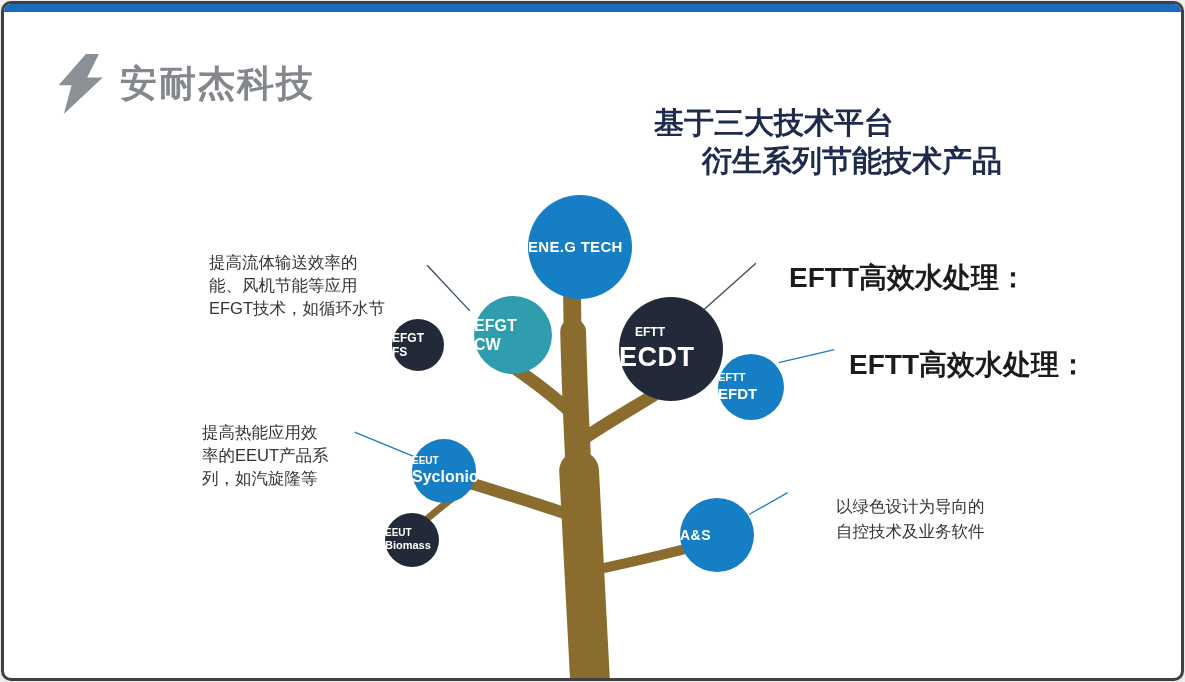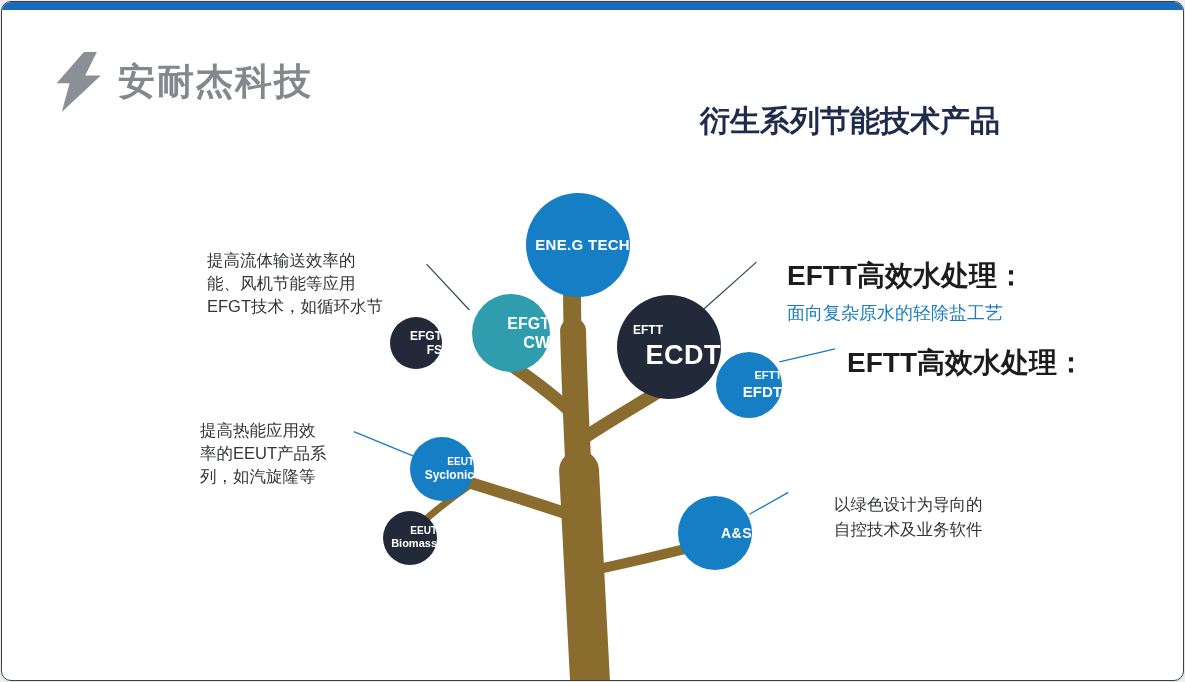--- a/index.html
+++ b/index.html
@@ -7,53 +7,53 @@
     --teal:#2F9DAE;
     --dark:#222A39;
     --brown:#8A6C2E;
     --title-navy:#1E2B4C;
     --topbar:#1A6BBE;
     --detail-blue:#1B7CC4;
   }
   *{box-sizing:border-box;}
   html,body{margin:0;padding:0;width:1185px;height:682px;background:#eef0f1;
     font-family:"Liberation Sans",sans-serif;}
-  .slide{position:absolute;inset:1px;background:#fff;border:1px solid #404040;
+  .slide{position:absolute;inset:1px;background:#fff;border:3px solid #404040;
     border-radius:10px;overflow:hidden;box-shadow:0 1px 4px rgba(0,0,0,.08);}
   .top-bar{position:absolute;left:0;top:0;width:100%;height:8px;background:var(--topbar);}
 
   
   .logo{position:absolute;left:52px;top:50px;display:flex;align-items:center;gap:12px;}
   .logo svg{width:52px;height:60px;display:block;}
   .logo .name{font-size:37px;font-weight:bold;color:#84888D;letter-spacing:2px;}
 
   
   .title{position:absolute;left:650px;top:100px;font-size:30px;font-weight:800;
     color:var(--title-navy);line-height:38px;}
   .title .l2{padding-left:48px;}
 
   
   .tree{position:absolute;inset:0;pointer-events:none;}
 
   
   .node{position:absolute;border-radius:50%;display:flex;flex-direction:column;
-    align-items:flex-end;justify-content:center;color:#fff;font-weight:bold;
+    align-items:flex-start;justify-content:center;color:#fff;font-weight:bold;
     text-align:center;line-height:1.2;}
   .n-ene {left:524px;top:191px;width:104px;height:104px;background:var(--blue);font-size:15px;letter-spacing:.3px;}
   .n-cw  {left:470px;top:292px;width:78px;height:78px;background:var(--teal);font-size:16px;}
   .n-fs  {left:388px;top:315px;width:52px;height:52px;background:var(--dark);font-size:12px;}
   .n-ecdt{left:615px;top:293px;width:104px;height:104px;background:var(--dark);}
   .n-ecdt .tag{font-size:12px;align-self:flex-start;margin-left:16px;margin-bottom:2px;}
   .n-ecdt .big{font-size:27px;letter-spacing:.5px;}
   .n-efdt{left:714px;top:350px;width:66px;height:66px;background:var(--blue);}
   .n-efdt .tag{font-size:11px;}
   .n-efdt .big{font-size:15px;}
   .n-syc {left:408px;top:435px;width:64px;height:64px;background:var(--blue);}
   .n-syc .tag{font-size:10px;}
-  .n-syc .big{font-size:12px;}
+  .n-syc .big{font-size:16px;}
   .n-bio {left:381px;top:509px;width:54px;height:54px;background:var(--dark);}
   .n-bio .tag{font-size:10px;}
   .n-bio .big{font-size:11px;}
   .n-as  {left:676px;top:494px;width:74px;height:74px;background:var(--blue);font-size:14px;letter-spacing:.5px;}
 
   
   .ann{position:absolute;color:#323437;font-size:16.5px;line-height:23px;}
   .ann-efgt{left:205px;top:247px;}
   .ann-eeut{left:198px;top:417px;}
   .ann-as  {left:832px;top:490px;line-height:25px;}
@@ -70,20 +70,21 @@
   <div class="top-bar"></div>
 
   <div class="logo">
     <svg viewBox="0 0 40 46">
       <path d="M23 0 L2 24 h10 L6 46 L36 18 h-12 L33 0 Z" fill="#8A9096"></path>
     </svg>
     <span class="name">安耐杰科技</span>
   </div>
 
   <div class="title">
+    <div class="l1">基于三大技术平台</div>
     <div class="l2">衍生系列节能技术产品</div>
   </div>
 
   <svg class="tree" viewBox="0 0 1185 682">
 
     <path d="M591 700 C587 620 583 540 579 470" stroke="#8A6C2E" stroke-width="40" fill="none" stroke-linecap="round"></path>
     <path d="M579 480 C576 420 574 370 573 330" stroke="#8A6C2E" stroke-width="26" fill="none" stroke-linecap="round"></path>
     <path d="M573 340 C572 320 572 305 572 288" stroke="#8A6C2E" stroke-width="18" fill="none" stroke-linecap="round"></path>
 
     <path d="M578 418 C558 398 534 380 509 363" stroke="#8A6C2E" stroke-width="13" fill="none" stroke-linecap="round"></path>
@@ -144,21 +145,20 @@
   </div>
 
   <div class="ann ann-eeut">
     <div>提高热能应用效</div>
     <div>率的EEUT产品系</div>
     <div>列，如汽旋隆等</div>
   </div>
 
   <div class="ann-water ann-water1">
     <div class="heading">EFTT高效水处理：</div>
-    <div class="detail">面向复杂原水的轻除盐工艺</div>
   </div>
 
   <div class="ann-water ann-water2">
     <div class="heading">EFTT高效水处理：</div>
   </div>
 
   <div class="ann ann-as">
     <div>以绿色设计为导向的</div>
     <div>自控技术及业务软件</div>
   </div>

